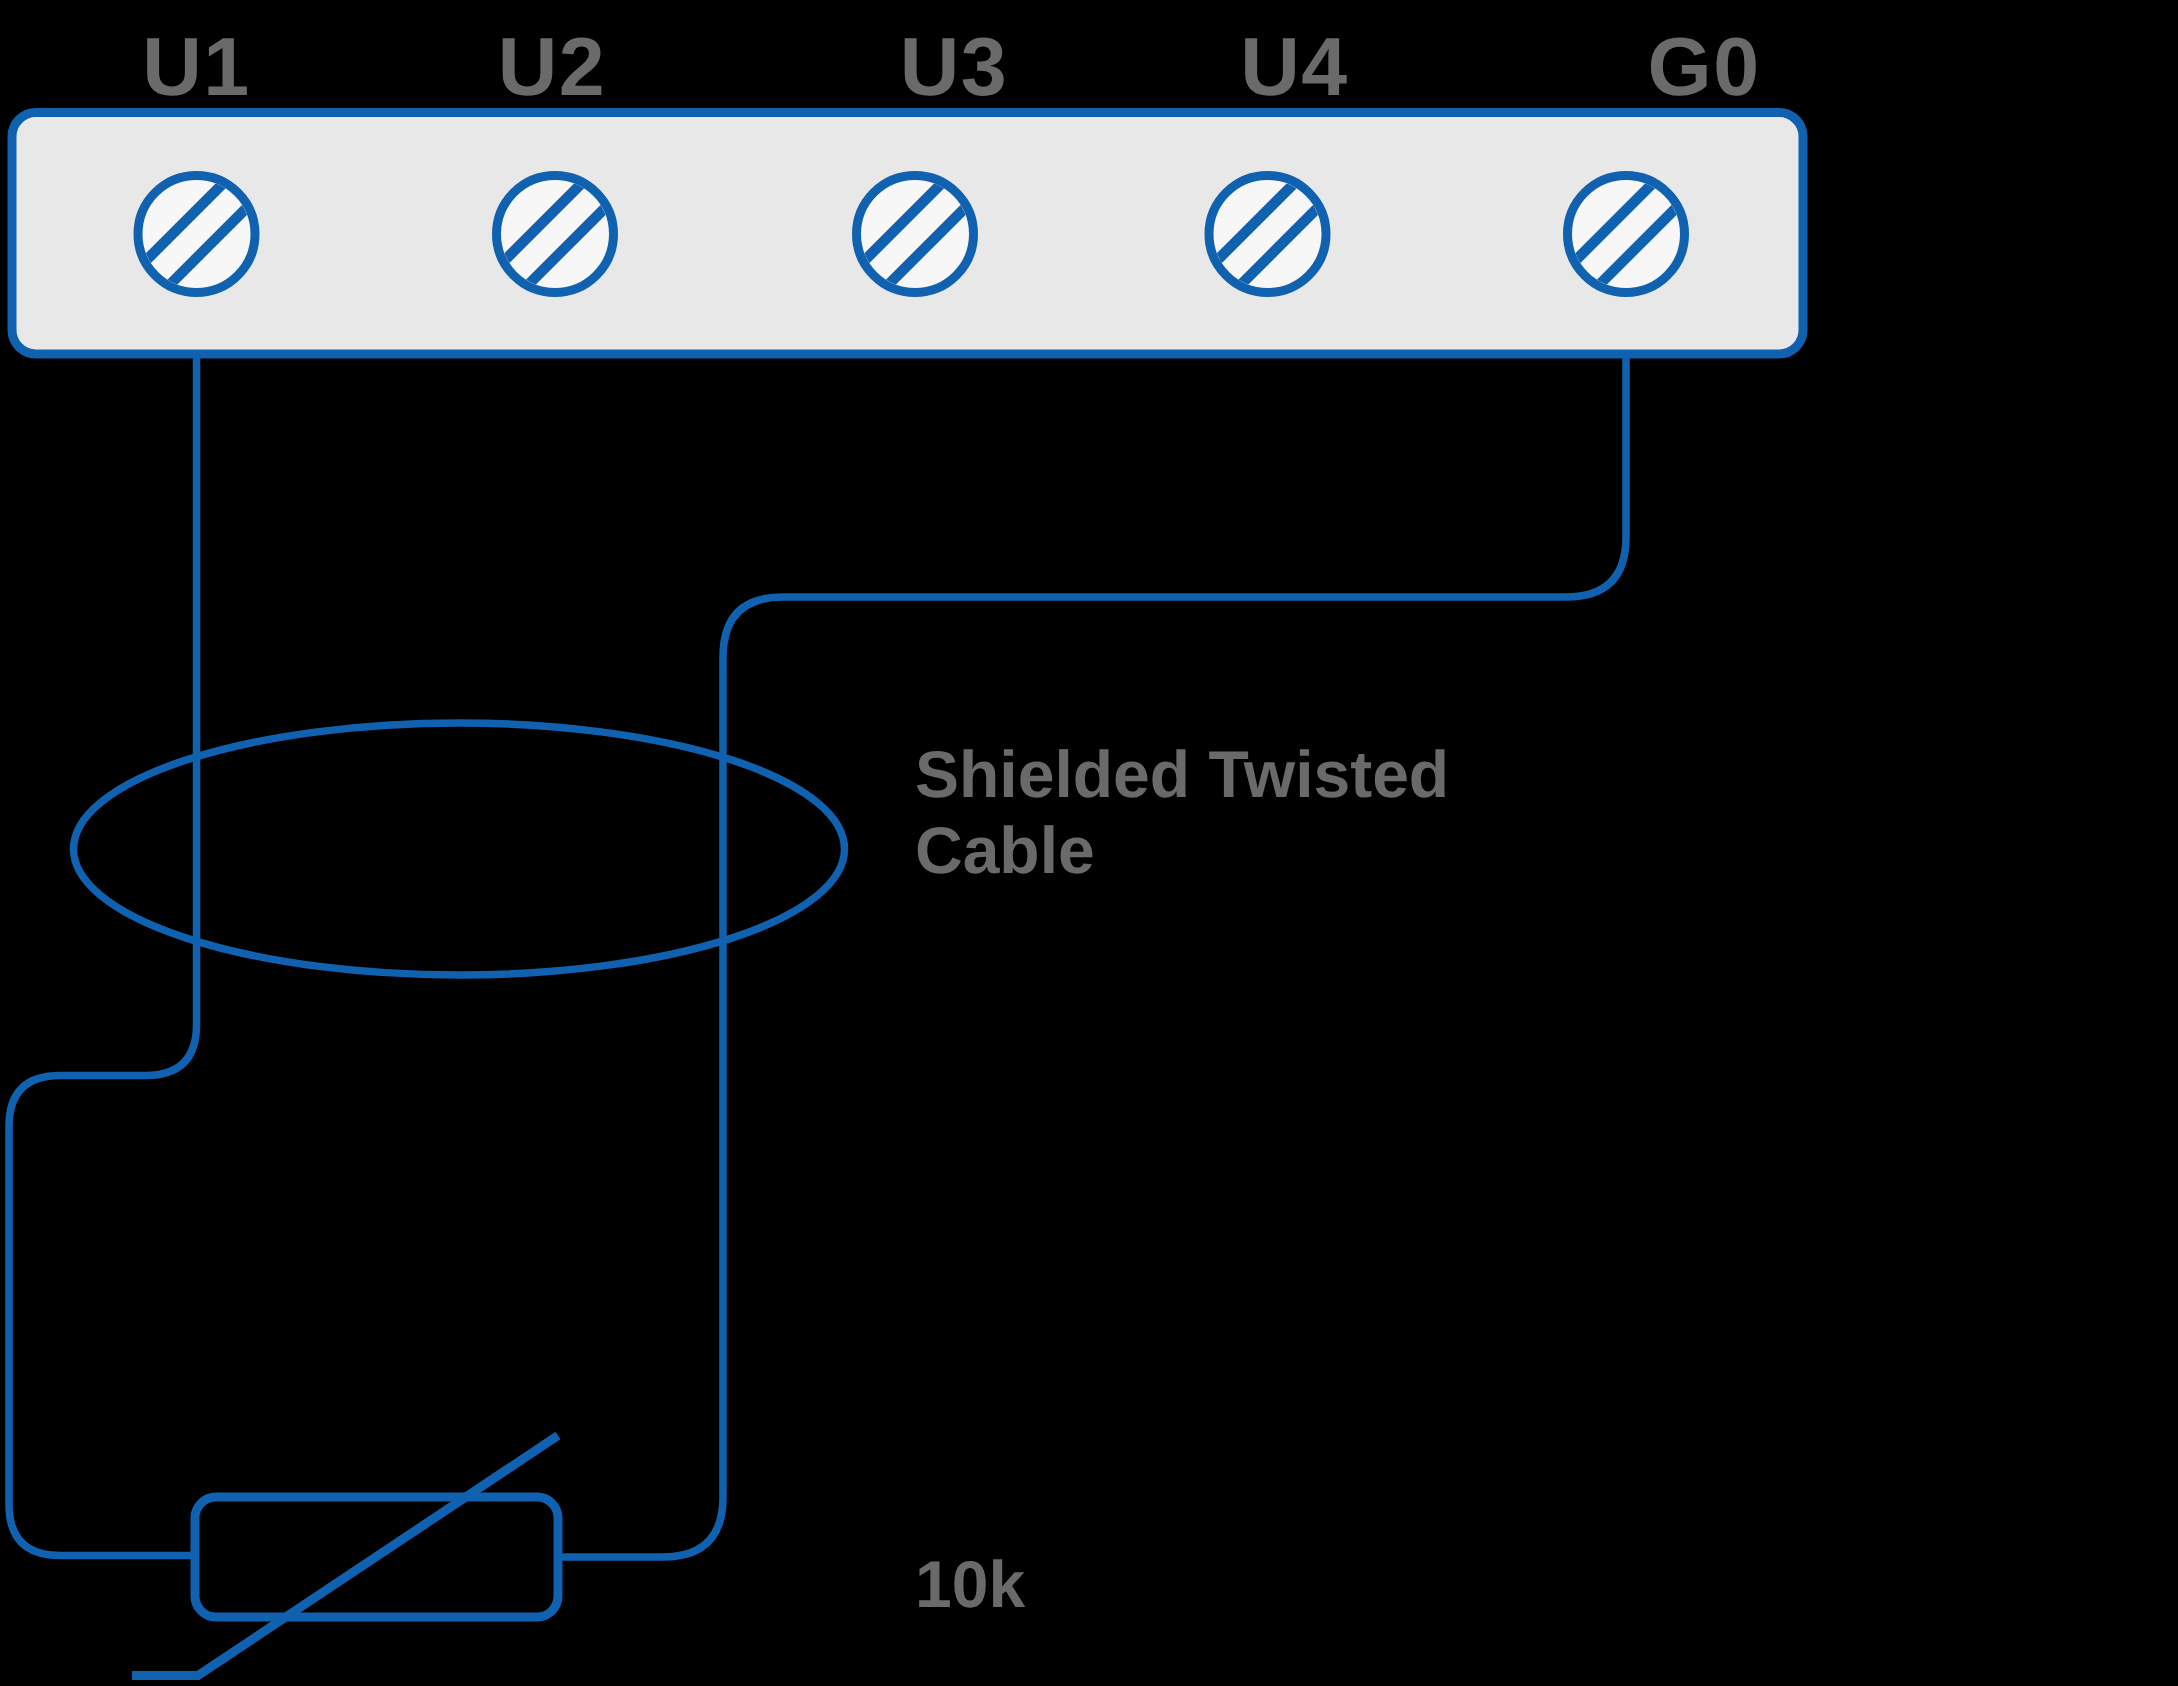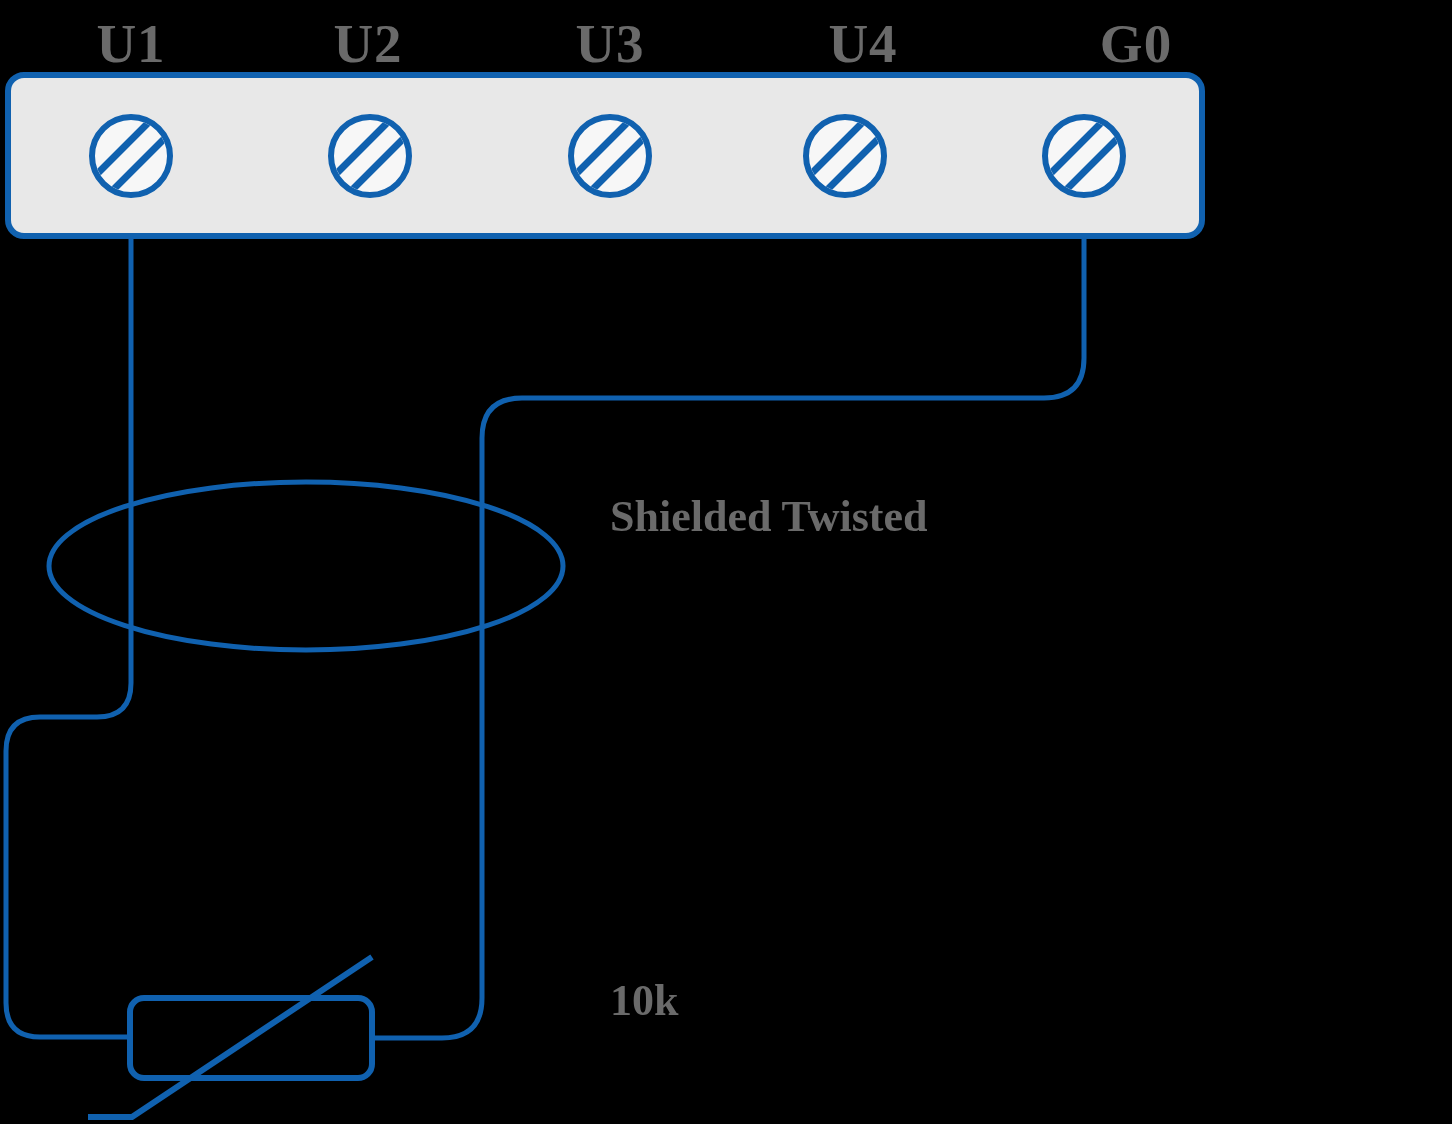--- a/index.html
+++ b/index.html
@@ -13,21 +13,21 @@
     margin: 0;
     padding: 0;
     background: var(--background, #000);
   }
   .stage {
     position: relative;
     width: 1357px;
     height: 1124px;
     background: var(--background, #000);
     overflow: hidden;
-    font-family: Liberation Serif, serif;
+    font-family: Liberation Sans, sans-serif;
   }
   svg.art {
     position: absolute;
     left: 0;
     top: 0;
     width: 1452px;
     height: 1124px;
     display: block;
   }
   .block {
@@ -67,21 +67,21 @@
   }
   .anno {
     position: absolute;
     font-size: 44px;
     font-weight: bold;
     color: var(--label-gray, #6a6a6a);
     line-height: 1.15;
     white-space: nowrap;
   }
   .anno-cable { left: 610px; top: 492px; }
-  .anno-thermistor { left: 610px; top: 976px; }
+  .anno-thermistor { left: 610px; top: 1032px; }
 </style>
 </head>
 <body>
 
 <div class="stage">
 
   <svg class="art" viewBox="0 0 1452 1124">
     <defs>
       <clipPath id="screwclip">
         <circle cx="0" cy="0" r="36"></circle>
@@ -126,24 +126,25 @@
     <path class="wire" d="M 131 236 L 131 683 Q 131 717 97 717 L 40 717 Q 6 717 6 751 L 6 1003 Q 6 1037 40 1037 L 129 1037"></path>
 
     <path class="wire" d="M 1084 236 L 1084 358 Q 1084 398 1044 398 L 522 398 Q 482 398 482 438 L 482 998 Q 482 1038 442 1038 L 373 1038"></path>
 
     <rect class="sym" x="130" y="998" width="242" height="80" rx="14"></rect>
     <path class="sym" d="M 88 1117 L 132 1117 L 372 957"></path>
   </svg>
 
   <div class="term-label" style="left:131px">U1</div>
   <div class="term-label" style="left:368px">U2</div>
-  <div class="term-label" style="left:610px">U3</div>
+  <div class="term-label" style="left:636px">U3</div>
   <div class="term-label" style="left:863px">U4</div>
   <div class="term-label" style="left:1136px">G0</div>
 
   <div class="anno anno-cable">
     <div>Shielded Twisted</div>
+    <div>Cable</div>
   </div>
   <div class="anno anno-thermistor">
     <div>10k</div>
   </div>
 
 </div>
 
 </body></html>

